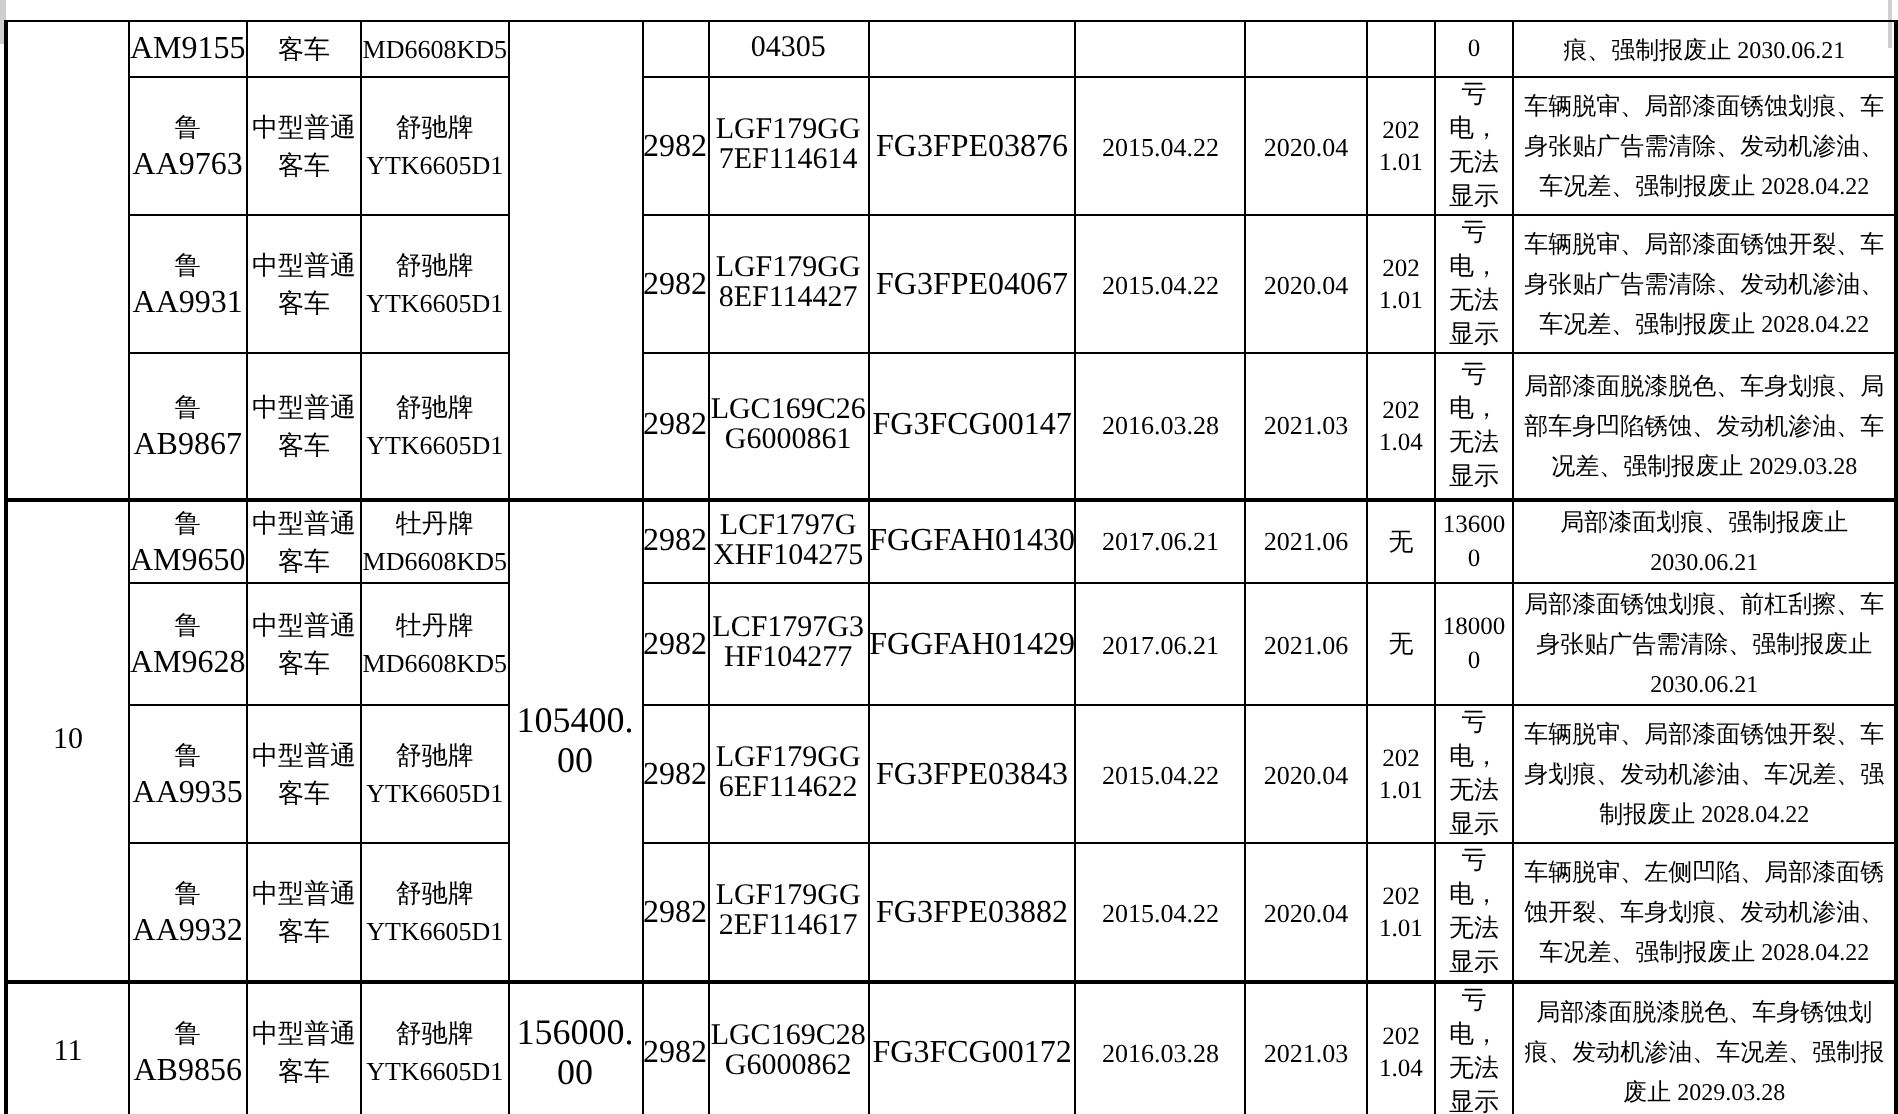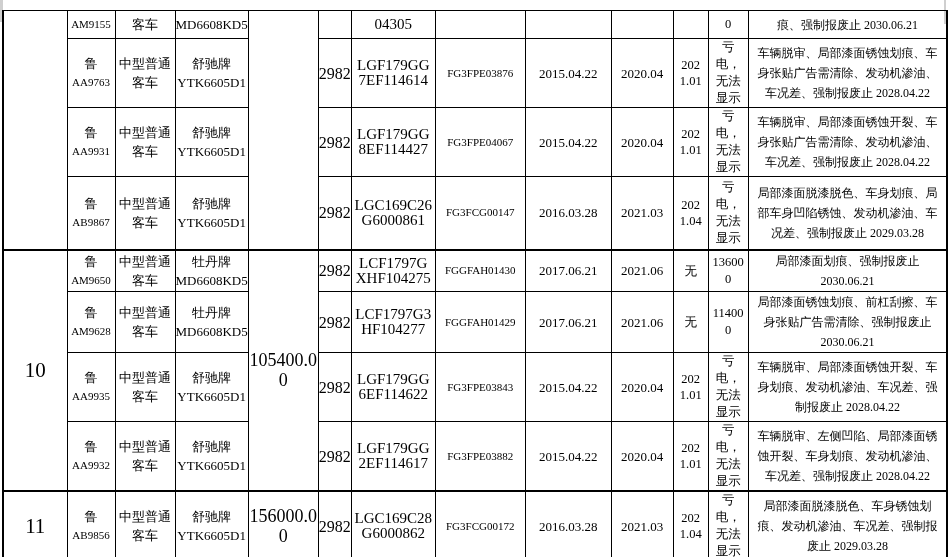--- a/index.html
+++ b/index.html
@@ -4,28 +4,28 @@
 <style>
   html,body{margin:0;padding:0}
   body{width:949px;height:557px;background:#ffffff;position:relative;
        font-family:"Liberation Serif","DejaVu Serif",serif;color:#000;overflow:hidden}
   table{border-collapse:collapse;table-layout:fixed;position:absolute;left:2px;top:10px;
         border:2px solid #000;border-top-width:1px}
   td{border:1px solid #000;text-align:center;vertical-align:middle;padding:0;
      overflow:hidden;font-size:13px;line-height:19px}
   tr.gs > td{border-top-width:2px}
   .block{display:block}
-  .latin{font-size:11px;letter-spacing:0}
+  .latin{font-size:16px;letter-spacing:0}
   .model{font-size:13px}
   .type{white-space:pre-line;line-height:19px}
   .vin{font-size:15px;line-height:15px}
   .vin .w{max-width:78px;margin:0 auto;word-break:break-all}
   .price{font-size:18px;line-height:20px}
   .price .w{max-width:72px;margin:0 auto;word-break:break-all}
-  .gno{font-size:21px}
+  .gno{font-size:15px}
   .date{font-size:13px}
   .d3{font-size:12.5px;line-height:16px}
   .d3 .w{max-width:26px;margin:0 auto;word-break:break-all}
   .mil{font-size:12.5px;line-height:17px}
   .mil .w{max-width:36px;margin:0 auto;word-break:break-all;white-space:pre-line}
   .desc{line-height:20px;white-space:pre-line;font-size:12px}
   .n2982{font-size:16px}
   .edge-l{position:absolute;left:0;top:0;width:3px;height:22px;background:#cfcfcf}
   .edge-r{position:absolute;left:944px;top:0;width:2px;height:24px;background:#cfcfcf}
 </style>
@@ -223,21 +223,21 @@
     <td class="vin">
       <div class="w">LCF1797G3HF104277</div>
     </td>
     <td class="latin">FGGFAH01429</td>
     <td class="date">2017.06.21</td>
     <td class="date">2021.06</td>
     <td class="d3">
       <div class="w">无</div>
     </td>
     <td class="mil">
-      <div class="w">114000</div>
+      <div class="w">180000</div>
     </td>
     <td class="desc">局部漆面锈蚀划痕、前杠刮擦、车
 身张贴广告需清除、强制报废止
 2030.06.21</td>
   </tr>
 
   <tr style="height:65px">
     <td>
       <span class="block">鲁</span>
       <span class="block latin">AA9935</span>

